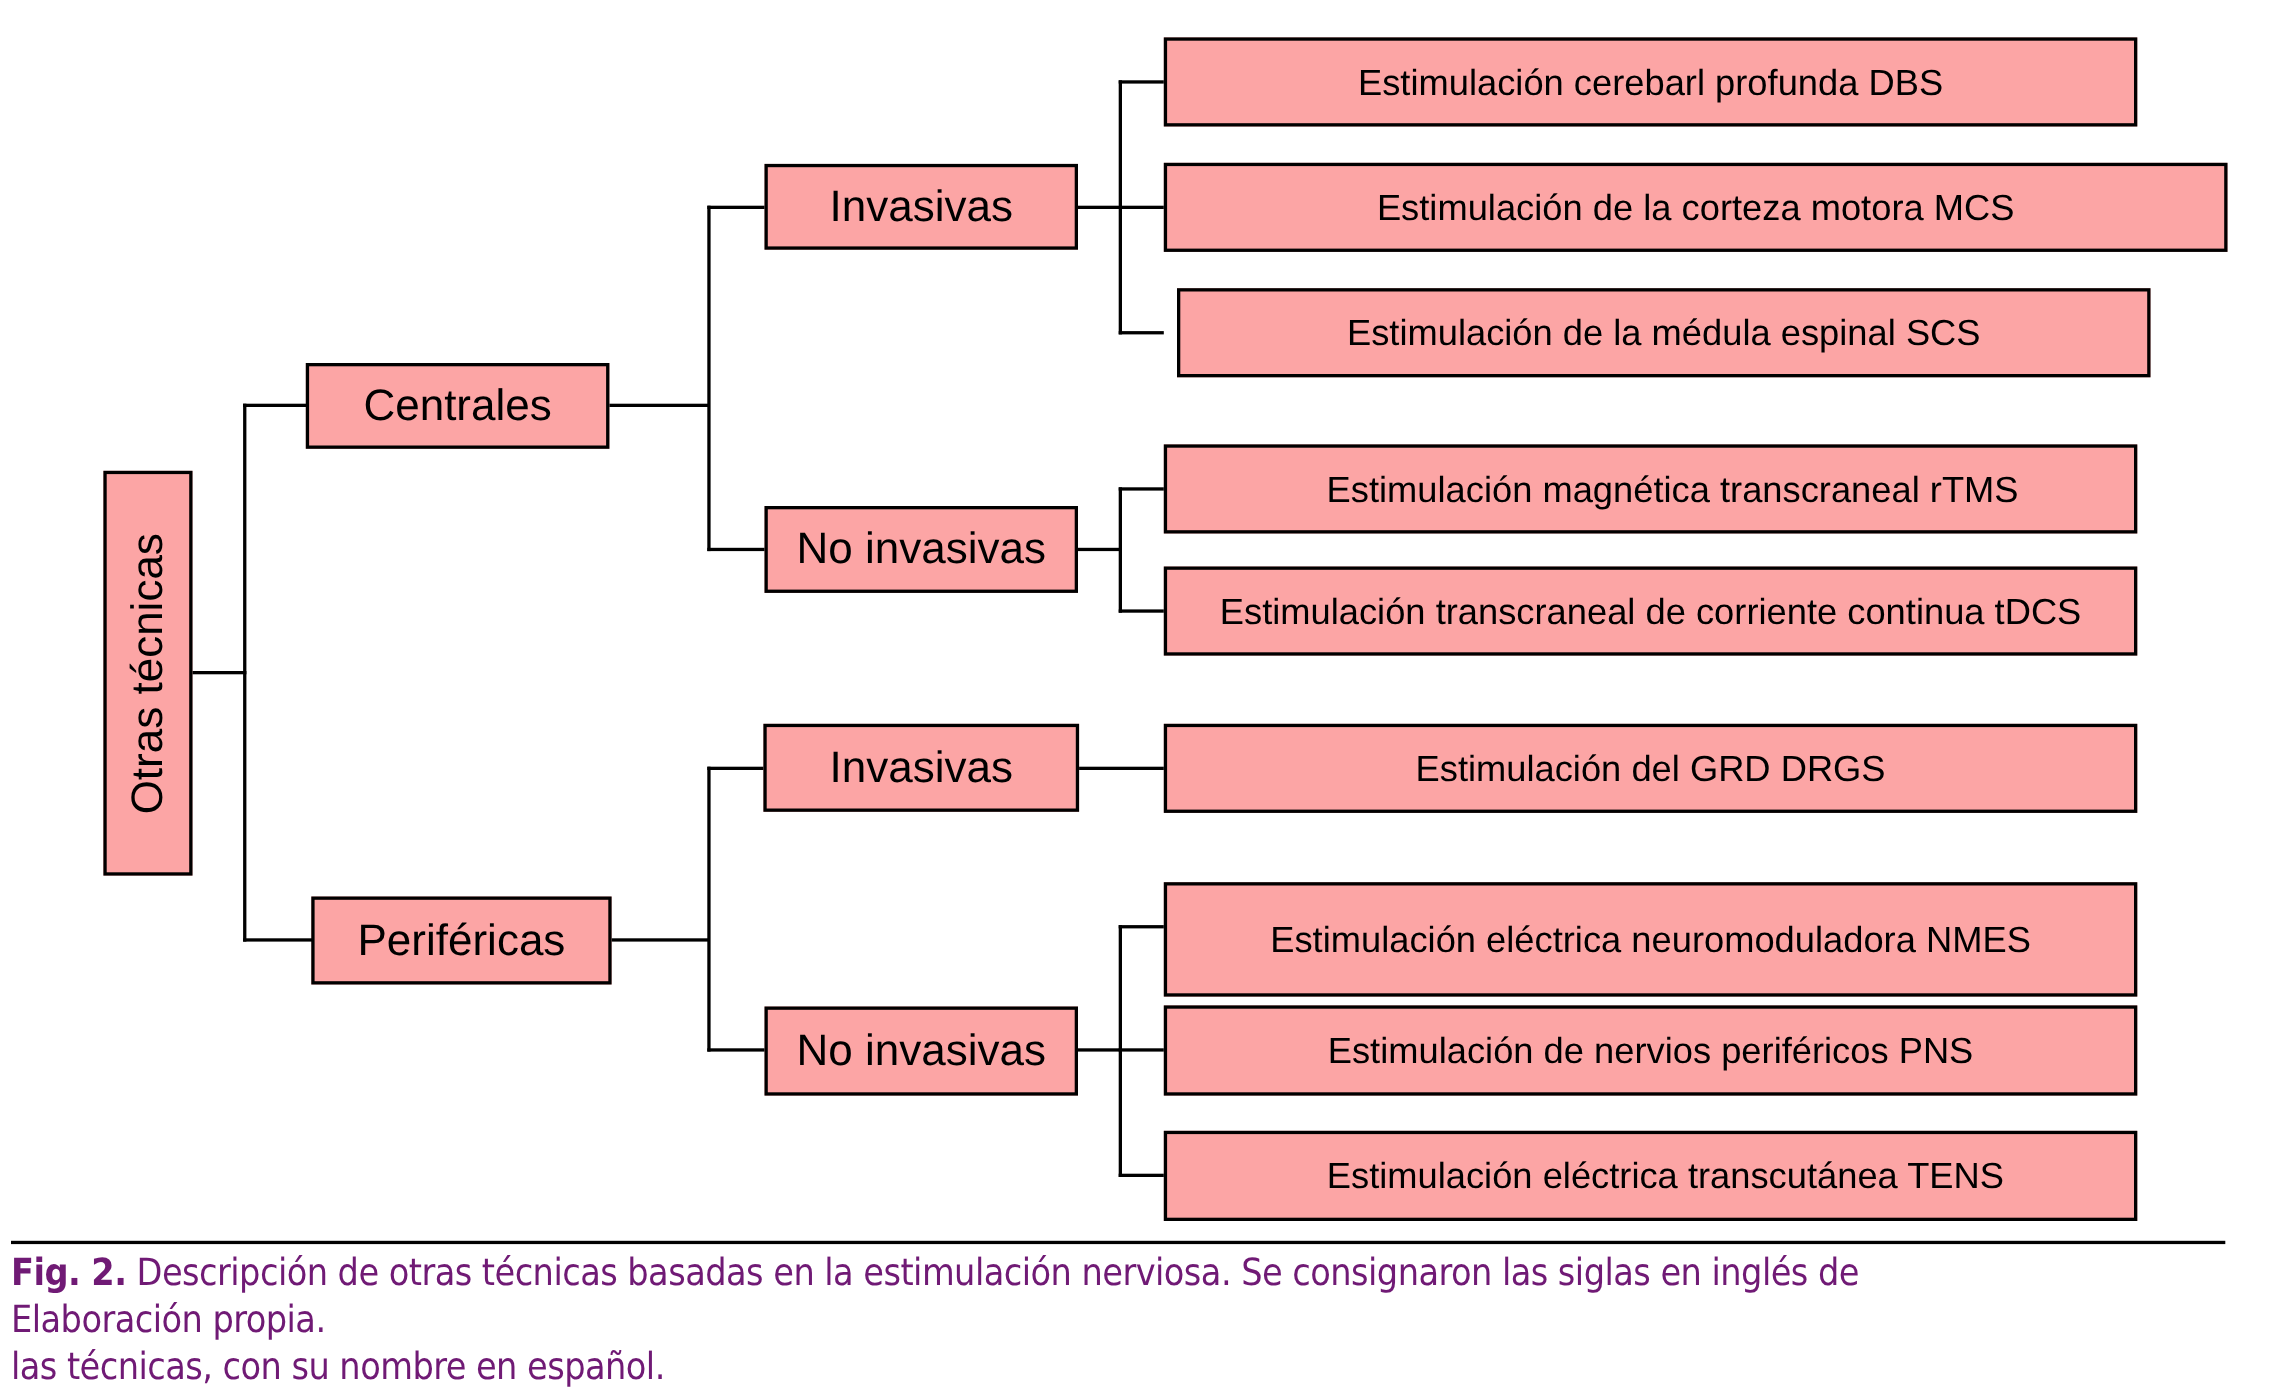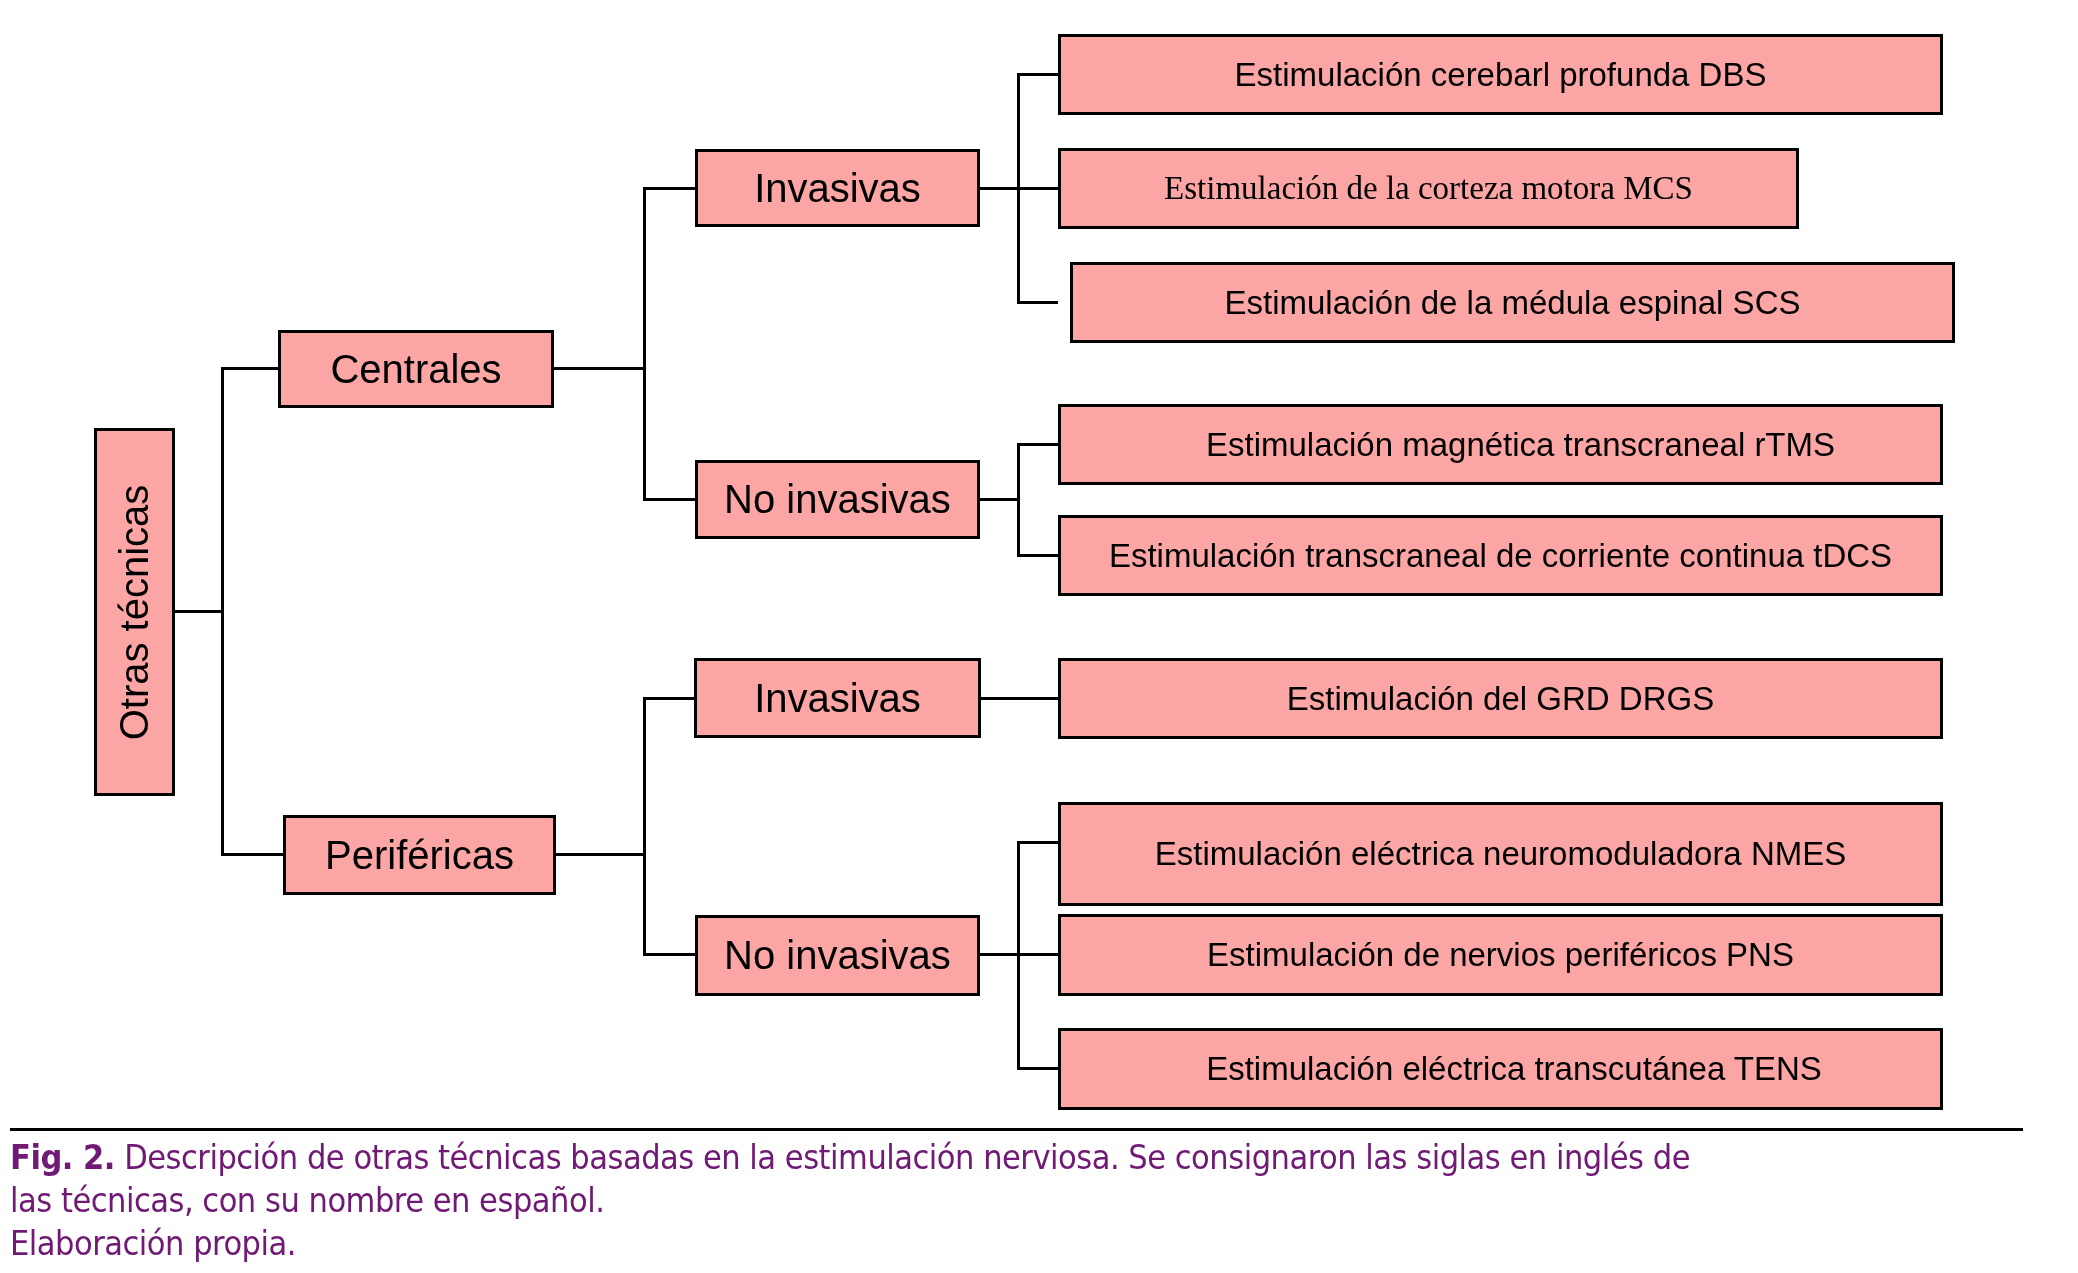--- a/index.html
+++ b/index.html
@@ -88,21 +88,21 @@
   <div class="box node" style="left:694px; top:658px; width:287px; height:80px;">
     <span>Invasivas</span>
   </div>
   <div class="box node" style="left:695px; top:915px; width:285px; height:81px;">
     <span>No invasivas</span>
   </div>
 
   <div class="box leaf" style="left:1058px; top:34px; width:885px; height:81px;">
     <span>Estimulación cerebarl profunda DBS</span>
   </div>
-  <div class="box leaf" style="left:1058px; top:148px; width:741px; height:81px;font-family:Liberation Serif, serif;">
+  <div class="box leaf" style="left:1058px; top:148px; width:967px; height:81px;">
     <span>Estimulación de la corteza motora MCS</span>
   </div>
   <div class="box leaf" style="left:1058px; top:262px; width:885px; height:81px;margin-left:12px;">
     <span>Estimulación de la médula espinal SCS</span>
   </div>
   <div class="box leaf" style="left:1058px; top:404px; width:885px; height:81px;padding-left:40px;">
     <span>Estimulación magnética transcraneal rTMS</span>
   </div>
   <div class="box leaf" style="left:1058px; top:515px; width:885px; height:81px;">
     <span>Estimulación transcraneal de corriente continua tDCS</span>
@@ -149,17 +149,17 @@
 
   <div class="hline" style="left:980px; top:953px; width:40px;"></div>
   <div class="vline" style="left:1017px; top:841px; height:229px;"></div>
   <div class="hline" style="left:1017px; top:841px; width:41px;"></div>
   <div class="hline" style="left:1017px; top:953px; width:41px;"></div>
   <div class="hline" style="left:1017px; top:1067px; width:41px;"></div>
 
   <div class="caption-rule"></div>
   <div class="caption">
     <div class="line"><span class="fig-label">Fig. 2.</span> <span>Descripción de otras técnicas basadas en la estimulación nerviosa. Se consignaron las siglas en inglés de</span></div>
+    <div class="line">Elaboración propia.</div>
     <div class="line">las técnicas, con su nombre en español.</div>
-    <div class="line">Elaboración propia.</div>
   </div>
 
 </div>
 
 </body></html>

